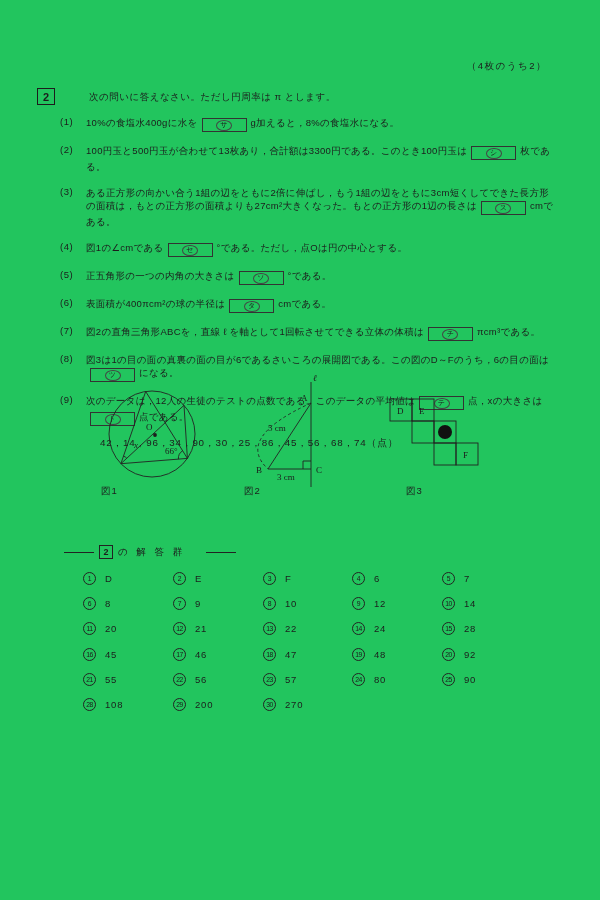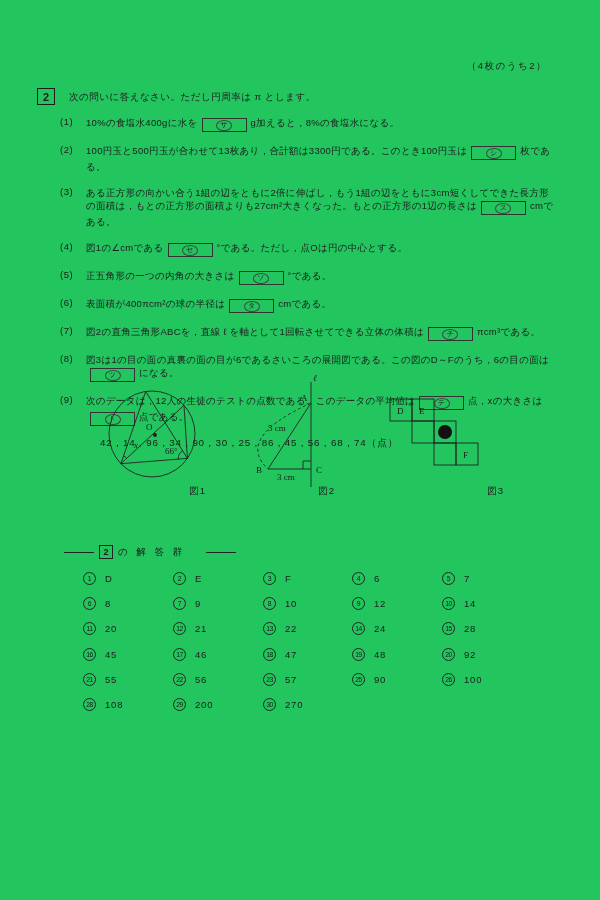--- a/index.html
+++ b/index.html
@@ -6,41 +6,41 @@
   .page{position:relative;width:600px;height:900px;background:#22c55e;margin:0 auto;
         font-family:"Liberation Sans","DejaVu Sans",sans-serif;color:#1c1c1c;overflow:hidden;}
 
   
   .sheet-label{position:absolute;top:60px;right:53px;font-size:9.5px;letter-spacing:1.5px;}
 
   
   .problem-row{position:absolute;left:37px;top:88px;display:flex;align-items:flex-start;}
   .pnum-box{width:16px;height:15px;border:1.6px solid #1c1c1c;display:flex;align-items:center;
             justify-content:center;font-size:11px;font-weight:bold;}
-  .instruction{font-size:9.5px;margin-left:14px;padding-top:3px;letter-spacing:0.5px;}
+  .instruction{font-size:9.5px;margin-left:34px;padding-top:3px;letter-spacing:0.5px;}
 
   
   .questions{position:absolute;left:60px;top:116px;width:496px;font-size:9.5px;}
   .q{display:flex;margin-bottom:12px;}
   .qnum{width:26px;flex-shrink:0;letter-spacing:0.5px;}
   .qtext{flex:1;line-height:13.5px;letter-spacing:0.3px;}
   .blank{display:inline-block;min-width:43px;height:12px;border:1px solid #333;margin:0 4px;
          text-align:center;vertical-align:-2px;line-height:11px;}
   .kana{display:inline-block;border:1px solid #444;border-radius:50%;font-size:7px;
         min-width:12px;height:9px;line-height:8.5px;padding:0 1px;vertical-align:1px;}
   .data-line{margin-left:40px;margin-top:-1px;font-size:9.8px;letter-spacing:0.8px;}
 
   
   .fig-svg{position:absolute;}
   #fig1{left:101px;top:384px;}
   #fig2{left:235px;top:372px;}
   #fig3{left:385px;top:394px;}
-  .fig-caption{position:absolute;top:485px;font-size:9.5px;text-align:right;letter-spacing:1px;}
+  .fig-caption{position:absolute;top:485px;font-size:9.5px;text-align:left;letter-spacing:1px;}
   #cap1{left:101px;width:105px;}
-  #cap2{left:235px;width:100px;}
+  #cap2{left:244px;width:100px;}
   #cap3{left:406px;width:98px;}
   svg{overflow:visible;}
   .sline{stroke:#222;stroke-width:0.9;fill:none;}
   .sdash{stroke:#222;stroke-width:0.9;fill:none;stroke-dasharray:3,2.6;}
   .slabel{font-family:"Liberation Serif","DejaVu Serif",serif;font-size:9px;fill:#1c1c1c;}
   .sitalic{font-style:italic;}
 
   
   .ans-header{position:absolute;left:64px;top:545px;display:flex;align-items:center;font-size:9.5px;}
   .hline{display:inline-block;width:30px;border-top:1.3px solid #222;height:0;}
@@ -279,30 +279,30 @@
       <div class="opt">
         <span class="cnum">22</span>
         <span class="oval">56</span>
       </div>
 
       <div class="opt">
         <span class="cnum">23</span>
         <span class="oval">57</span>
       </div>
 
+      <div class="opt">
+        <span class="cnum">24</span>
+        <span class="oval">80</span>
+      </div>
 
       <div class="opt">
         <span class="cnum">25</span>
         <span class="oval">90</span>
       </div>
 
-      <div class="opt">
-        <span class="cnum">26</span>
-        <span class="oval">100</span>
-      </div>
 
 
       <div class="opt">
         <span class="cnum">28</span>
         <span class="oval">108</span>
       </div>
 
       <div class="opt">
         <span class="cnum">29</span>
         <span class="oval">200</span>

